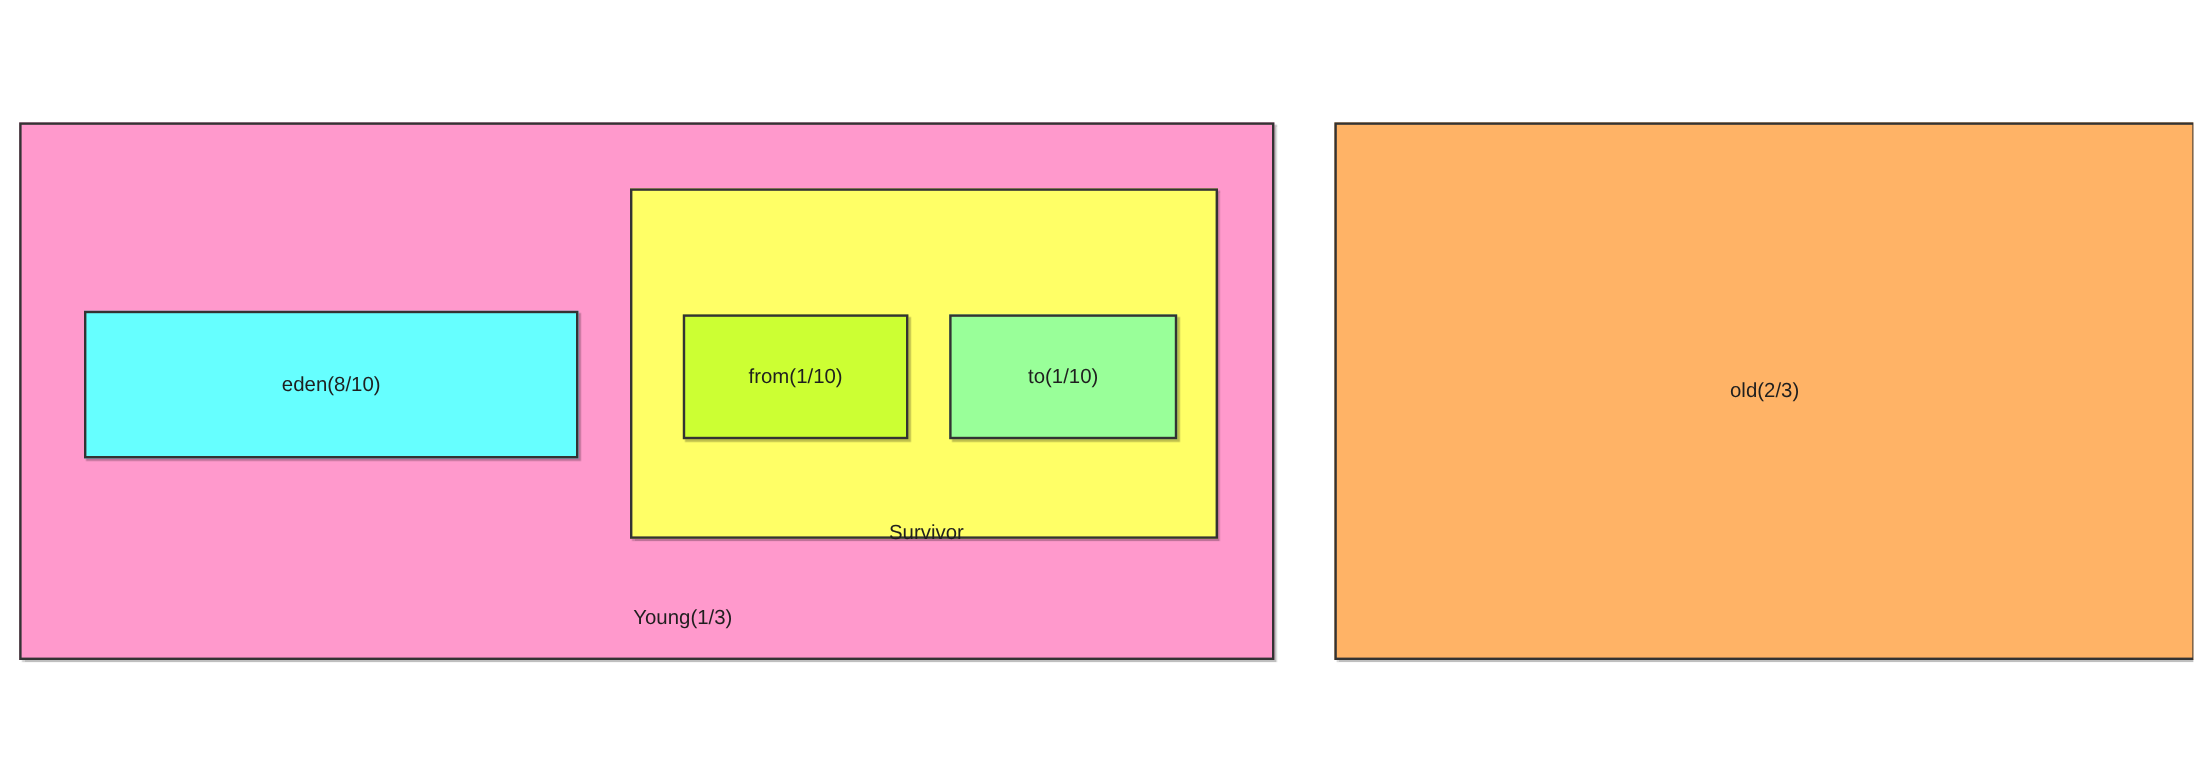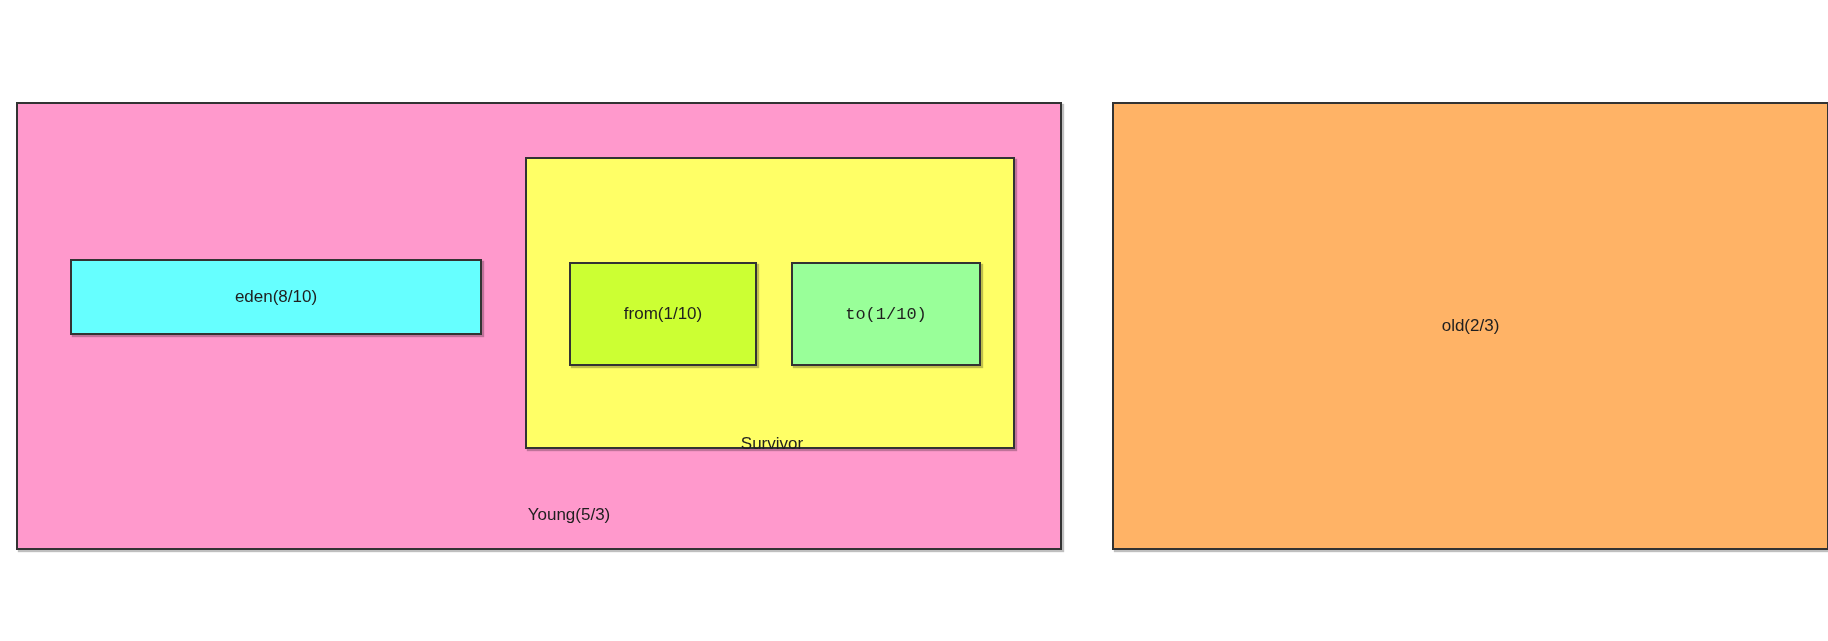--- a/index.html
+++ b/index.html
@@ -28,21 +28,21 @@
     color: var(--text, #1f1f1f);
   }
   .centered-lbl {
     left: 50%;
     top: 50%;
   }
   
   .young-box  { left: 16px;  top: 102px; width: 1046px; height: 448px; }
   .young-lbl  { left: 551px; top: 411px; }
   
-  .eden-box   { left: 52px;  top: 155px; width: 412px;  height: 76px; }
+  .eden-box   { left: 52px;  top: 155px; width: 412px;  height: 123px; }
   
   .survivor-box { left: 507px; top: 53px; width: 490px; height: 292px; text-align: right; }
   .survivor-lbl { left: 245px; top: 257px; margin-top: 28px; }
   
   .from-box   { left: 42px;  top: 103px; width: 188px;  height: 104px; }
   .to-box     { left: 264px; top: 103px; width: 190px;  height: 104px; }
   
   .old-box    { left: 1082px; top: 102px; width: 717px; height: 448px; }
 </style>
 </head>
@@ -55,27 +55,27 @@
     <div class="box eden-box" style="background-color: rgb(102, 255, 255);">
       <span class="lbl centered-lbl">eden(8/10)</span>
     </div>
 
     <div class="box survivor-box" style="background-color: rgb(255, 255, 102);">
 
       <div class="box from-box" style="background-color: rgb(204, 255, 51);">
         <span class="lbl centered-lbl">from(1/10)</span>
       </div>
 
-      <div class="box to-box" style="background-color: rgb(153, 255, 153); font-family: Liberation Mono, monospace;">
+      <div class="box to-box" style="background-color: rgb(153, 255, 153);">
         <span class="lbl centered-lbl">to(1/10)</span>
       </div>
 
       <span class="lbl survivor-lbl">Survivor</span>
     </div>
 
-    <span class="lbl young-lbl">Young(5/3)</span>
+    <span class="lbl young-lbl">Young(1/3)</span>
   </div>
 
   <div class="box old-box" style="background-color: rgb(255, 179, 102); margin-left: 30px;">
     <span class="lbl centered-lbl">old(2/3)</span>
   </div>
 
 </div>
 
 </body></html>

